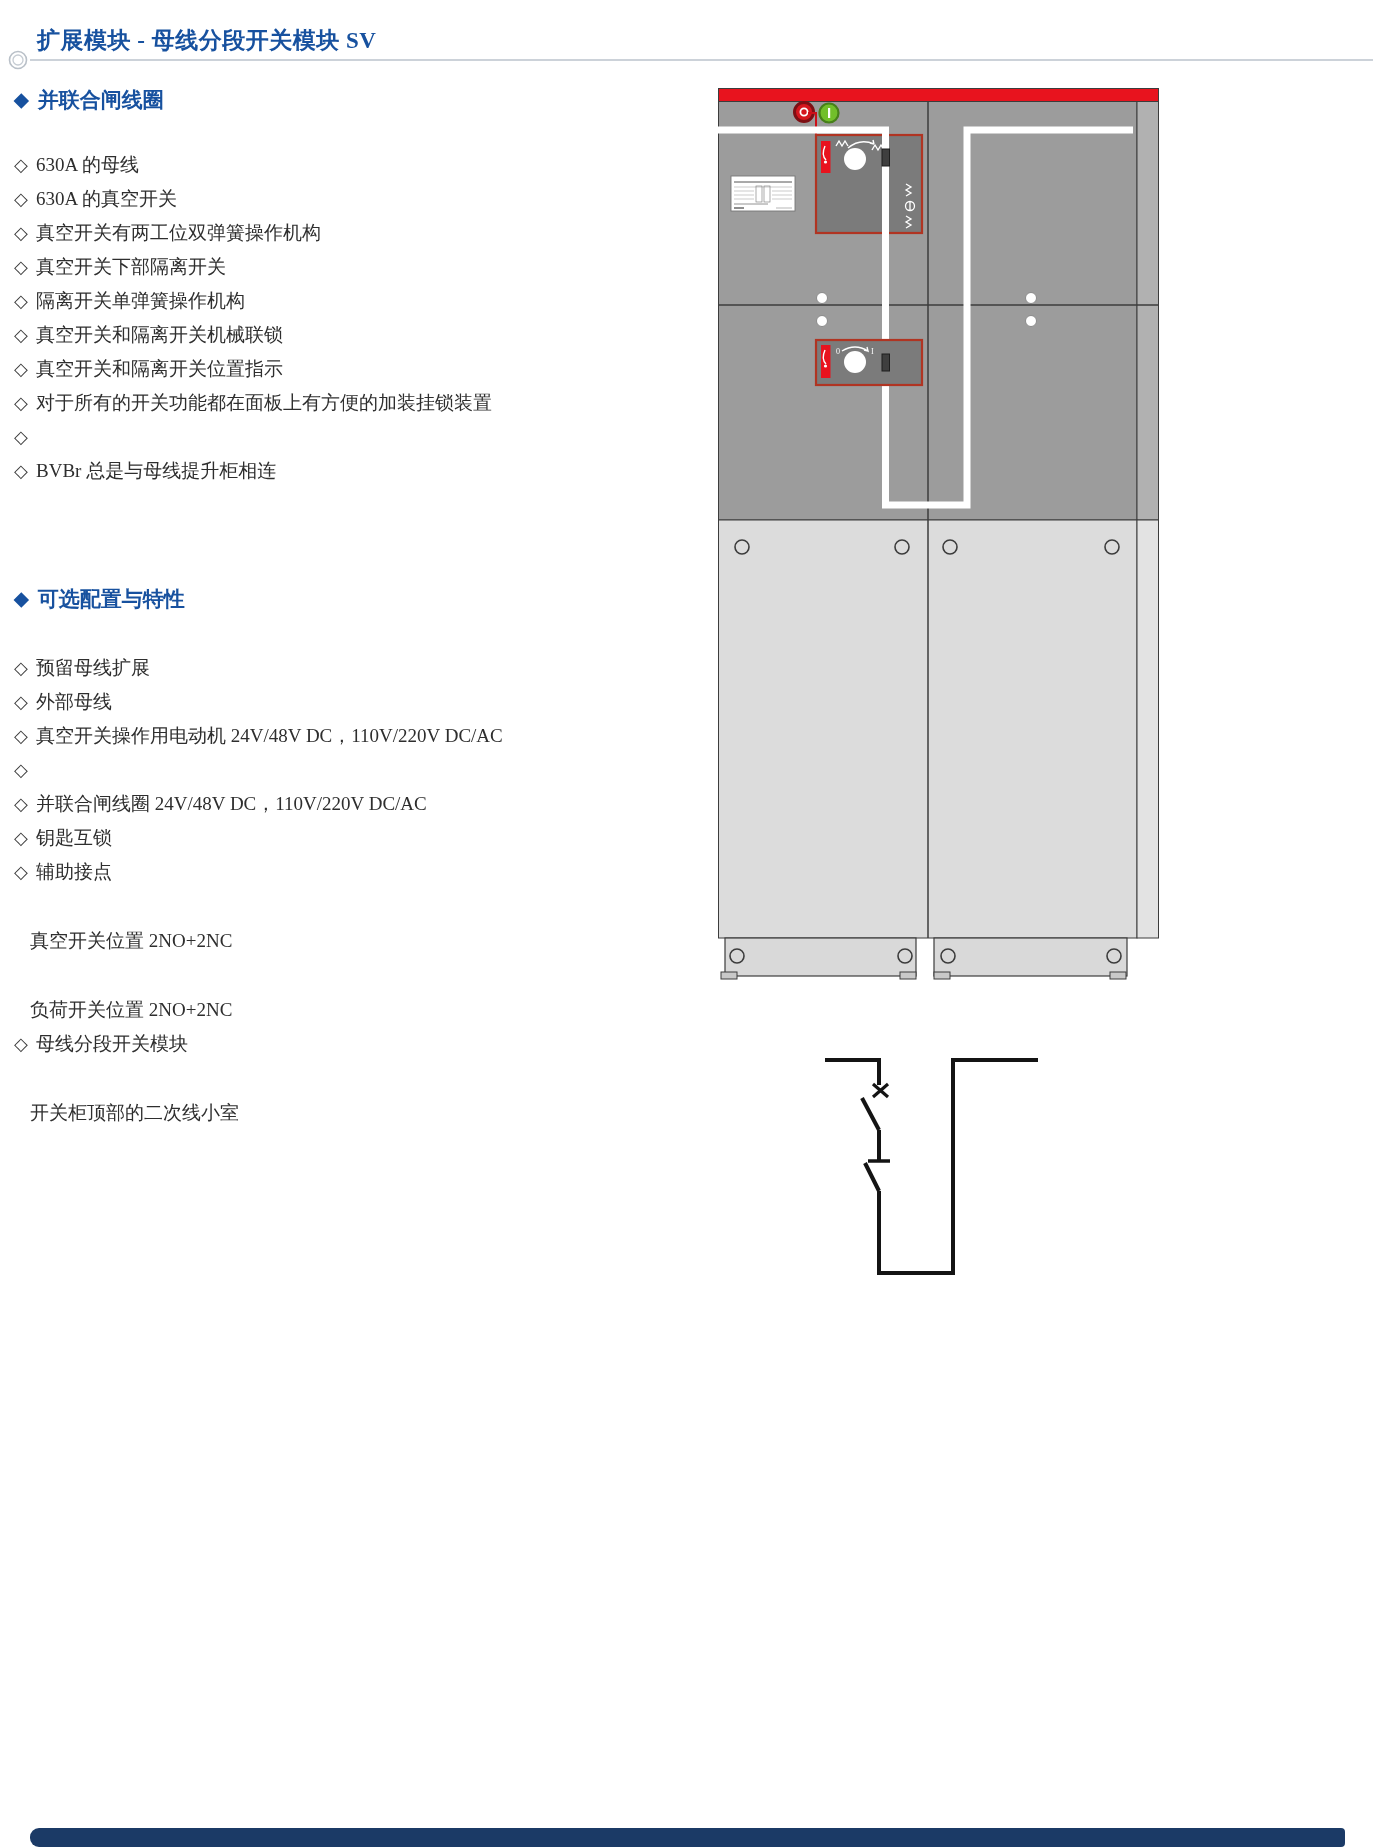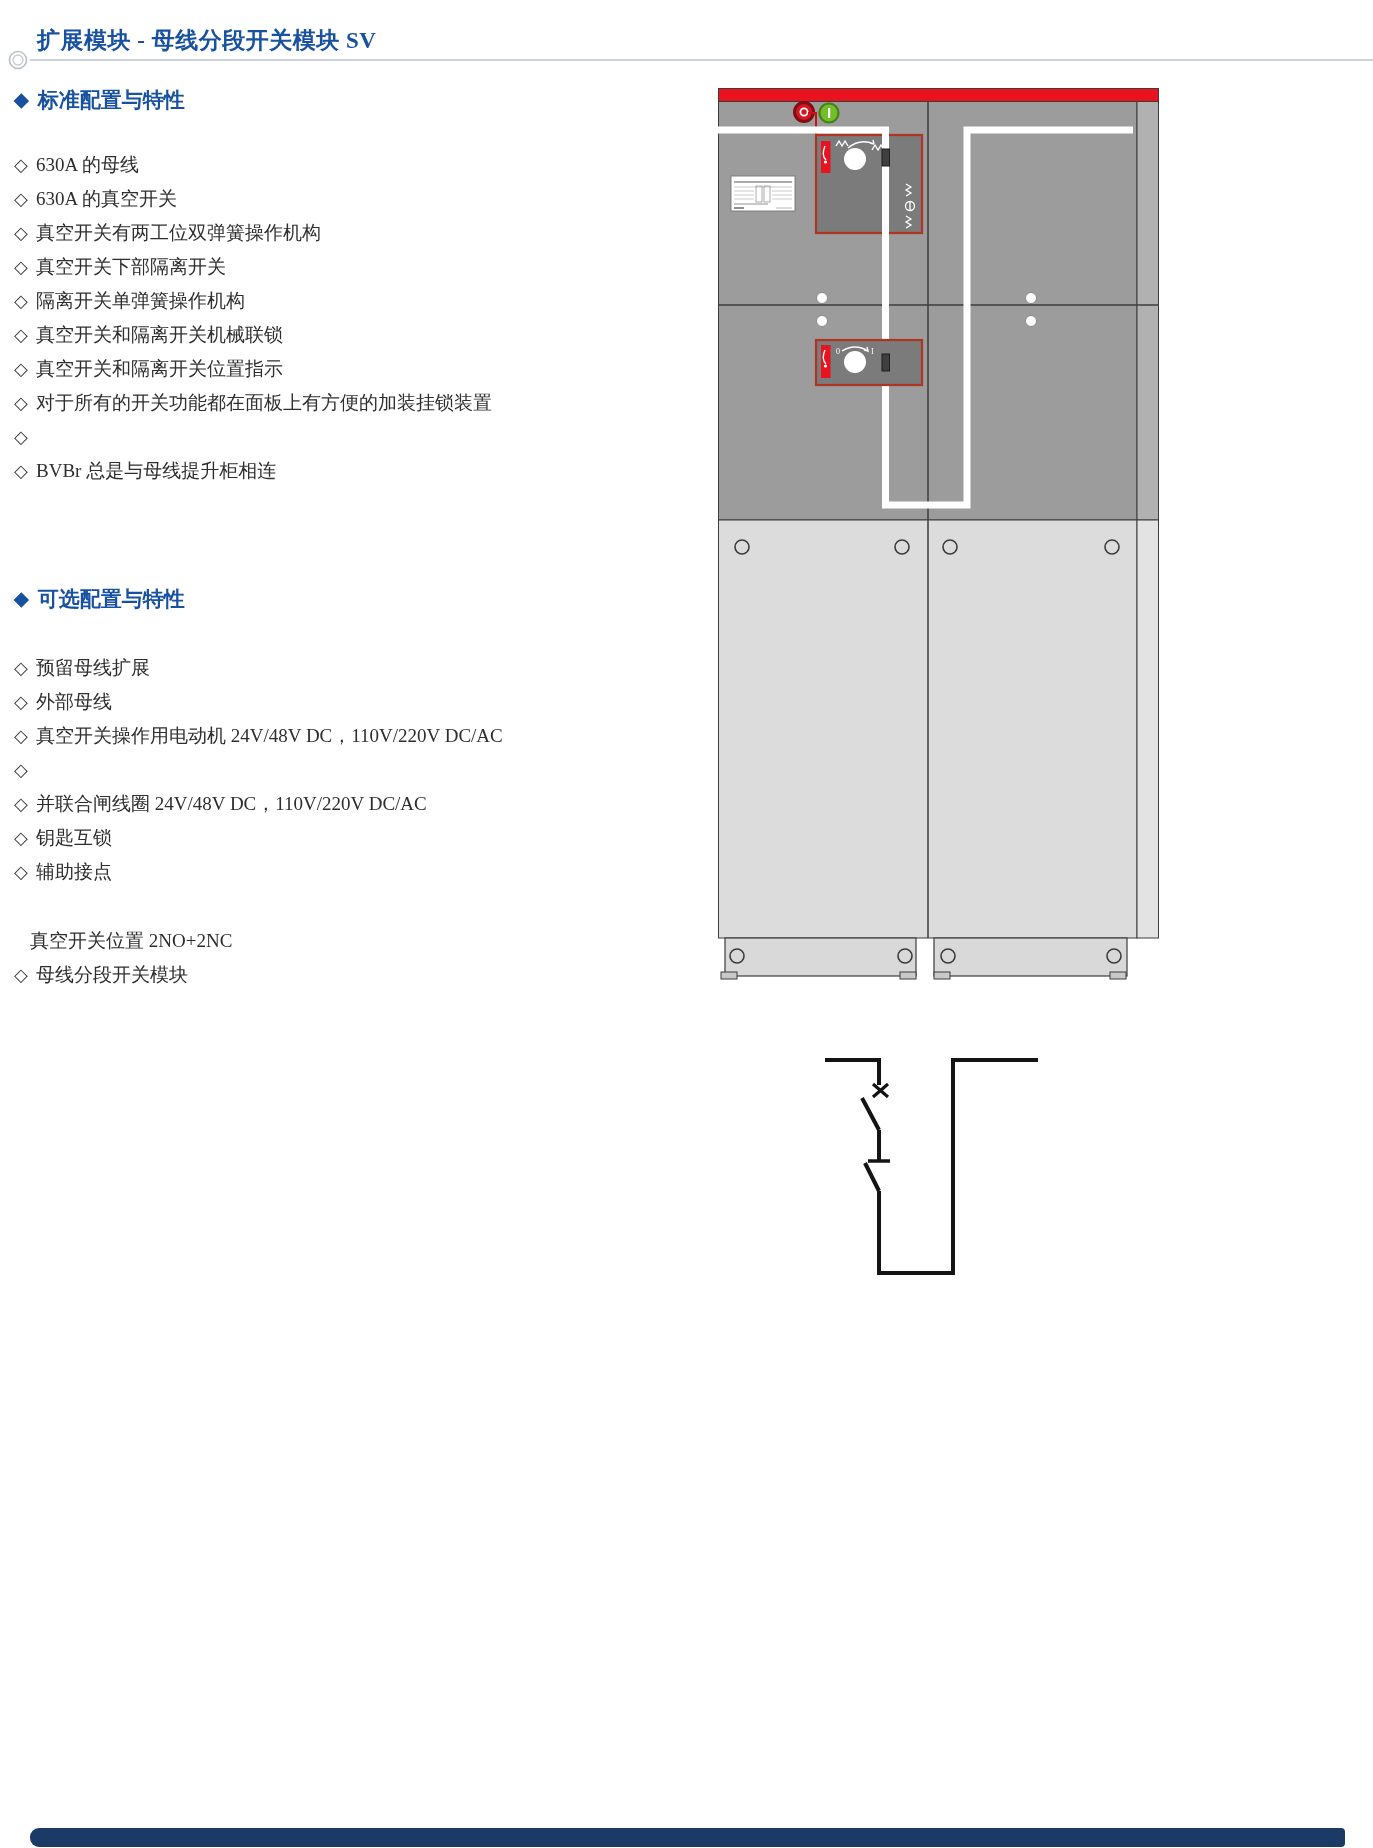--- a/index.html
+++ b/index.html
@@ -35,21 +35,21 @@
 
   <div id="page-title">扩展模块 - 母线分段开关模块 SV</div>
   <div class="orn-line"></div>
   <svg class="orn-circle" width="22" height="22">
     <circle cx="11" cy="11" r="8.5" fill="#fff" stroke="#b9c0c8" stroke-width="1.6"></circle>
     <circle cx="11" cy="11" r="5" fill="none" stroke="#c6ccd3" stroke-width="1.3"></circle>
   </svg>
 
   <div class="sec-head" id="std-head">
     <span class="sb">◆</span>
-    <span>标准配置与特性</span>
+    <span>并联合闸线圈</span>
   </div>
   <ul class="feat" id="std-list">
 
       <li>
         <span class="bullet">◇</span>
         <span class="txt">630A 的母线</span>
       </li>
 
       <li>
         <span class="bullet">◇</span>
@@ -134,26 +134,34 @@
       <li>
         <span class="bullet">◇</span>
         <span class="txt">辅助接点</span>
       </li>
 
       <li class="sub">
 
         <span class="txt">真空开关位置 2NO+2NC</span>
       </li>
 
+      <li class="sub">
+
+        <span class="txt">负荷开关位置 2NO+2NC</span>
+      </li>
 
       <li>
         <span class="bullet">◇</span>
         <span class="txt">母线分段开关模块</span>
       </li>
 
+      <li class="sub">
+
+        <span class="txt">开关柜顶部的二次线小室</span>
+      </li>
 
     </ul>
 
   <svg id="cabinet" width="441" height="892">
 
     <rect x="0.5" y="0.5" width="440" height="13" fill="#e8131e" stroke="#3c3c3c" stroke-width="1"></rect>
 
     <rect x="0.5" y="13.5" width="418.5" height="418.5" fill="#9c9c9c" stroke="#3c3c3c" stroke-width="1"></rect>
     <rect x="419" y="13.5" width="21.5" height="418.5" fill="#b1b1b1" stroke="#3c3c3c" stroke-width="1"></rect>
 

